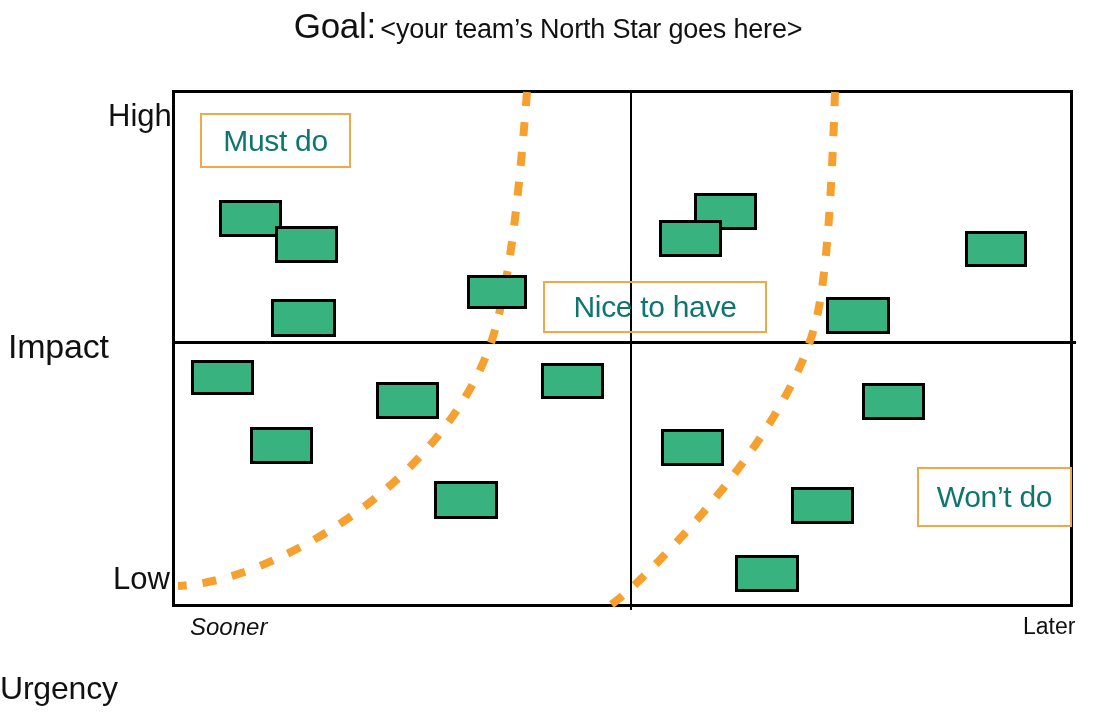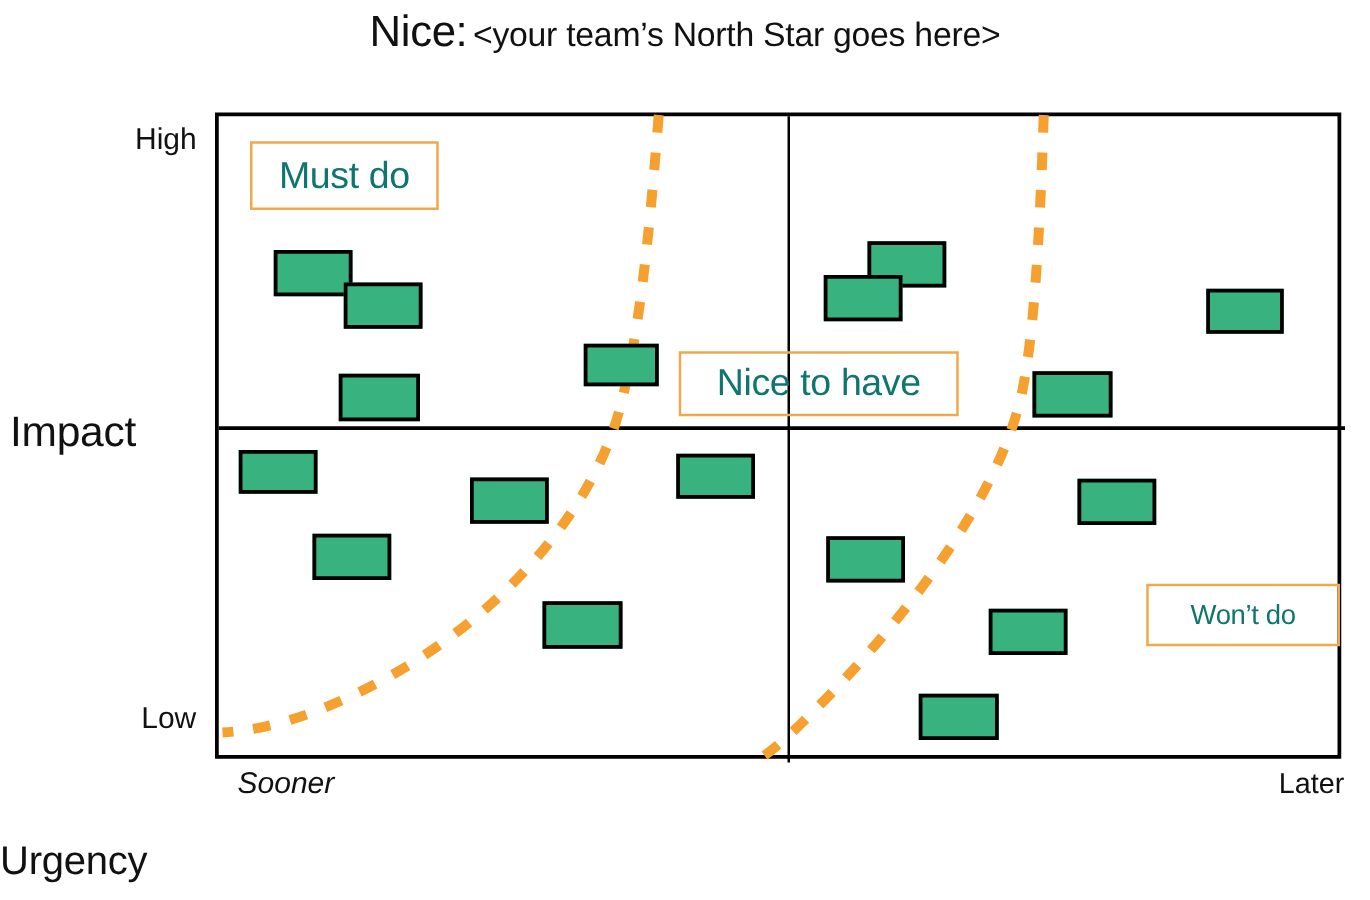--- a/index.html
+++ b/index.html
@@ -58,21 +58,21 @@
     left: 0;
     top: 248px;
     width: 901px;
     height: 3px;
     background: #000000;
   }
 
   
   .axis-tick {
     position: absolute;
-    font-size: 24px;
+    font-size: 31px;
     color: #111111;
     white-space: nowrap;
   }
   #tick-high { left: 108px; top: 98px; }
   #tick-low  { left: 113px; top: 561px; }
   #tick-sooner { left: 190px; top: 613px; font-size: 24px; font-style: italic; }
   #tick-later  { left: 1023px; top: 613px; font-size: 23px; }
 
   #axis-label-impact {
     position: absolute;
@@ -112,36 +112,36 @@
     white-space: nowrap;
     letter-spacing: -0.3px;
   }
   #quad-label-must-do {
     left: 200px; top: 113px; width: 151px; height: 55px; font-size: 30px;
   }
   #quad-label-nice-to-have {
     left: 543px; top: 281px; width: 224px; height: 52px; font-size: 30px;
   }
   #quad-label-wont-do {
-    left: 917px; top: 467px; width: 155px; height: 50px; font-size: 22px;
+    left: 917px; top: 467px; width: 155px; height: 60px; font-size: 30px;
   }
 
   
   #curves-overlay {
     position: absolute;
     left: 0; top: 0;
     width: 1096px; height: 720px;
     pointer-events: none;
   }
 </style>
 </head>
 <body>
 
 <div id="chart-title">
-  <span class="goal-word">Nice:</span>
+  <span class="goal-word">Goal:</span>
   <span class="goal-rest">&lt;your team’s North Star goes here&gt;</span>
 </div>
 
 <div id="plot-area">
   <div id="quad-divider-vertical"></div>
   <div id="quad-divider-horizontal"></div>
 </div>
 
 <svg id="curves-overlay" viewBox="0 0 1096 720" xmlns="http://www.w3.org/2000/svg">
   <path d="M 527,92 C 520,180 512,268 495,330 C 470,420 380,520 250,570 C 220,581 196,585 178,586" fill="none" stroke="#F5A02F" stroke-width="8" stroke-linecap="butt" stroke-dasharray="14 16"></path>

